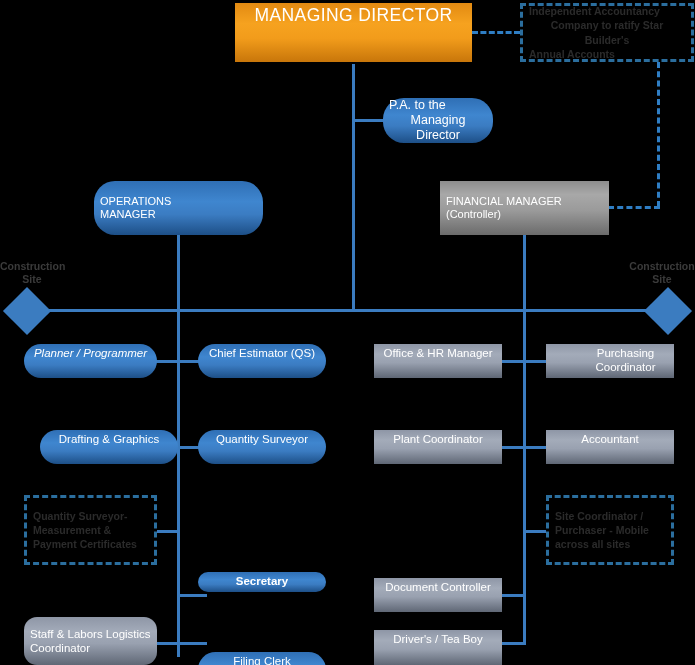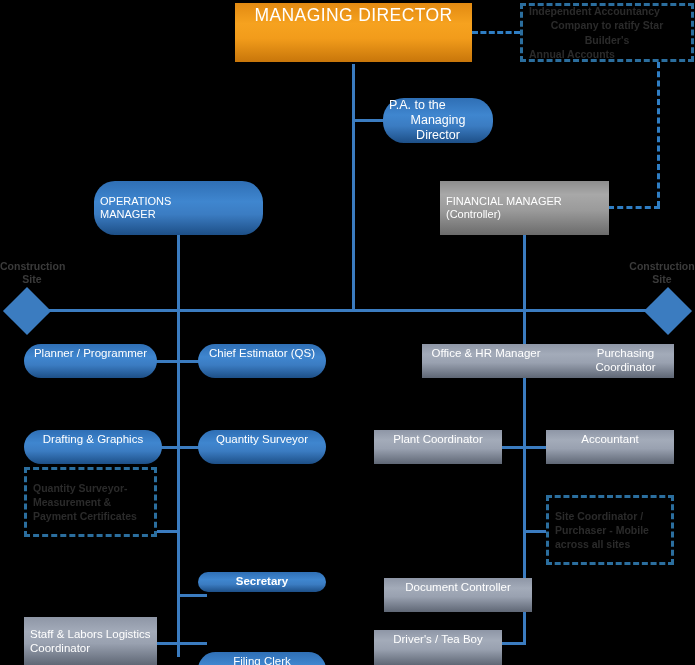--- a/index.html
+++ b/index.html
@@ -131,65 +131,65 @@
   <div class="node blue t-mgr" style="left:94px;top:181px;width:169px;height:54px;flex-direction:column;">
     <span>OPERATIONS</span>
     <span>MANAGER</span>
   </div>
 
   <div class="node graydark t-mgr" style="left:440px;top:181px;width:169px;height:54px;flex-direction:column;">
     <span>FINANCIAL MANAGER</span>
     <span>(Controller)</span>
   </div>
 
-  <div class="node blue t-leaf" style="left:24px;top:344px;width:133px;height:34px;">
+  <div class="node blue t-leaf" style="left:24px;top:344px;width:133px;height:34px;font-style:italic;">
     <span>Planner / Programmer</span>
   </div>
   <div class="node blue t-leaf" style="left:198px;top:344px;width:128px;height:34px;">
     <span>Chief Estimator (QS)</span>
   </div>
-  <div class="node gray t-leaf" style="left:374px;top:344px;width:128px;height:34px;margin-left:48px;">
+  <div class="node gray t-leaf" style="left:374px;top:344px;width:128px;height:34px;">
     <span>Office &amp; HR Manager</span>
   </div>
   <div class="node gray t-leaf" style="left:546px;top:344px;width:128px;height:34px;padding-left:37px;">
     <span>Purchasing Coordinator</span>
   </div>
 
-  <div class="node blue t-leaf" style="left:24px;top:430px;width:138px;height:34px;">
+  <div class="node blue t-leaf" style="left:40px;top:430px;width:138px;height:34px;">
     <span>Drafting &amp; Graphics</span>
   </div>
   <div class="node blue t-leaf" style="left:198px;top:430px;width:128px;height:34px;">
     <span>Quantity Surveyor</span>
   </div>
   <div class="node gray t-leaf" style="left:374px;top:430px;width:128px;height:34px;">
     <span>Plant Coordinator</span>
   </div>
   <div class="node gray t-leaf" style="left:546px;top:430px;width:128px;height:34px;">
     <span>Accountant</span>
   </div>
 
-  <div class="node dashbox t-dash" style="left:24px;top:467px;width:133px;height:70px;flex-direction:column;">
+  <div class="node dashbox t-dash" style="left:24px;top:495px;width:133px;height:70px;flex-direction:column;">
     <span>Quantity Surveyor-</span>
     <span>Measurement &amp;</span>
     <span>Payment Certificates</span>
   </div>
   <div class="node dashbox t-dash" style="left:546px;top:495px;width:128px;height:70px;flex-direction:column;">
     <span>Site Coordinator /</span>
     <span>Purchaser - Mobile</span>
     <span>across all sites</span>
   </div>
 
   <div class="node blue t-leaf" style="left:198px;top:572px;width:128px;height:20px;font-weight:bold;">
     <span>Secretary</span>
   </div>
-  <div class="node gray t-leaf" style="left:384px;top:578px;width:148px;height:34px;">
+  <div class="node gray t-leaf" style="left:374px;top:578px;width:128px;height:34px;">
     <span>Document Controller</span>
   </div>
 
-  <div class="node gray t-leaf" style="left:24px;top:617px;width:133px;height:48px;flex-direction:column;">
+  <div class="node gray t-leaf" style="left:24px;top:617px;width:133px;height:48px;flex-direction:column;border-radius:13px;">
     <span>Staff &amp; Labors Logistics</span>
     <span>Coordinator</span>
   </div>
   <div class="node blue t-leaf" style="left:198px;top:652px;width:128px;height:35px;">
     <span>Filing Clerk</span>
   </div>
   <div class="node gray t-leaf" style="left:374px;top:630px;width:128px;height:35px;">
     <span>Driver's / Tea Boy</span>
   </div>
 

